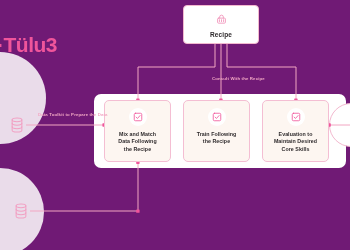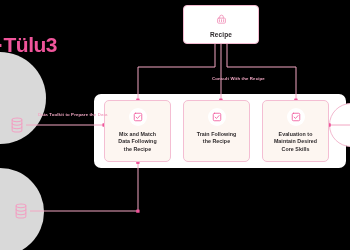--- a/index.html
+++ b/index.html
@@ -14,21 +14,21 @@
     font-family: "Liberation Sans", sans-serif;
     background: #faf0e8;
     position: relative;
   }
 
   #stage {
     position: absolute;
     inset: 0;
     width: 350px;
     height: 250px;
-    background: #000000;
+    background: #701a75;
     overflow: hidden;
   }
 
   
   .bg-circle {
     position: absolute;
     border-radius: 50%;
     background: #ffffff;
     opacity: 0.85;
   }

